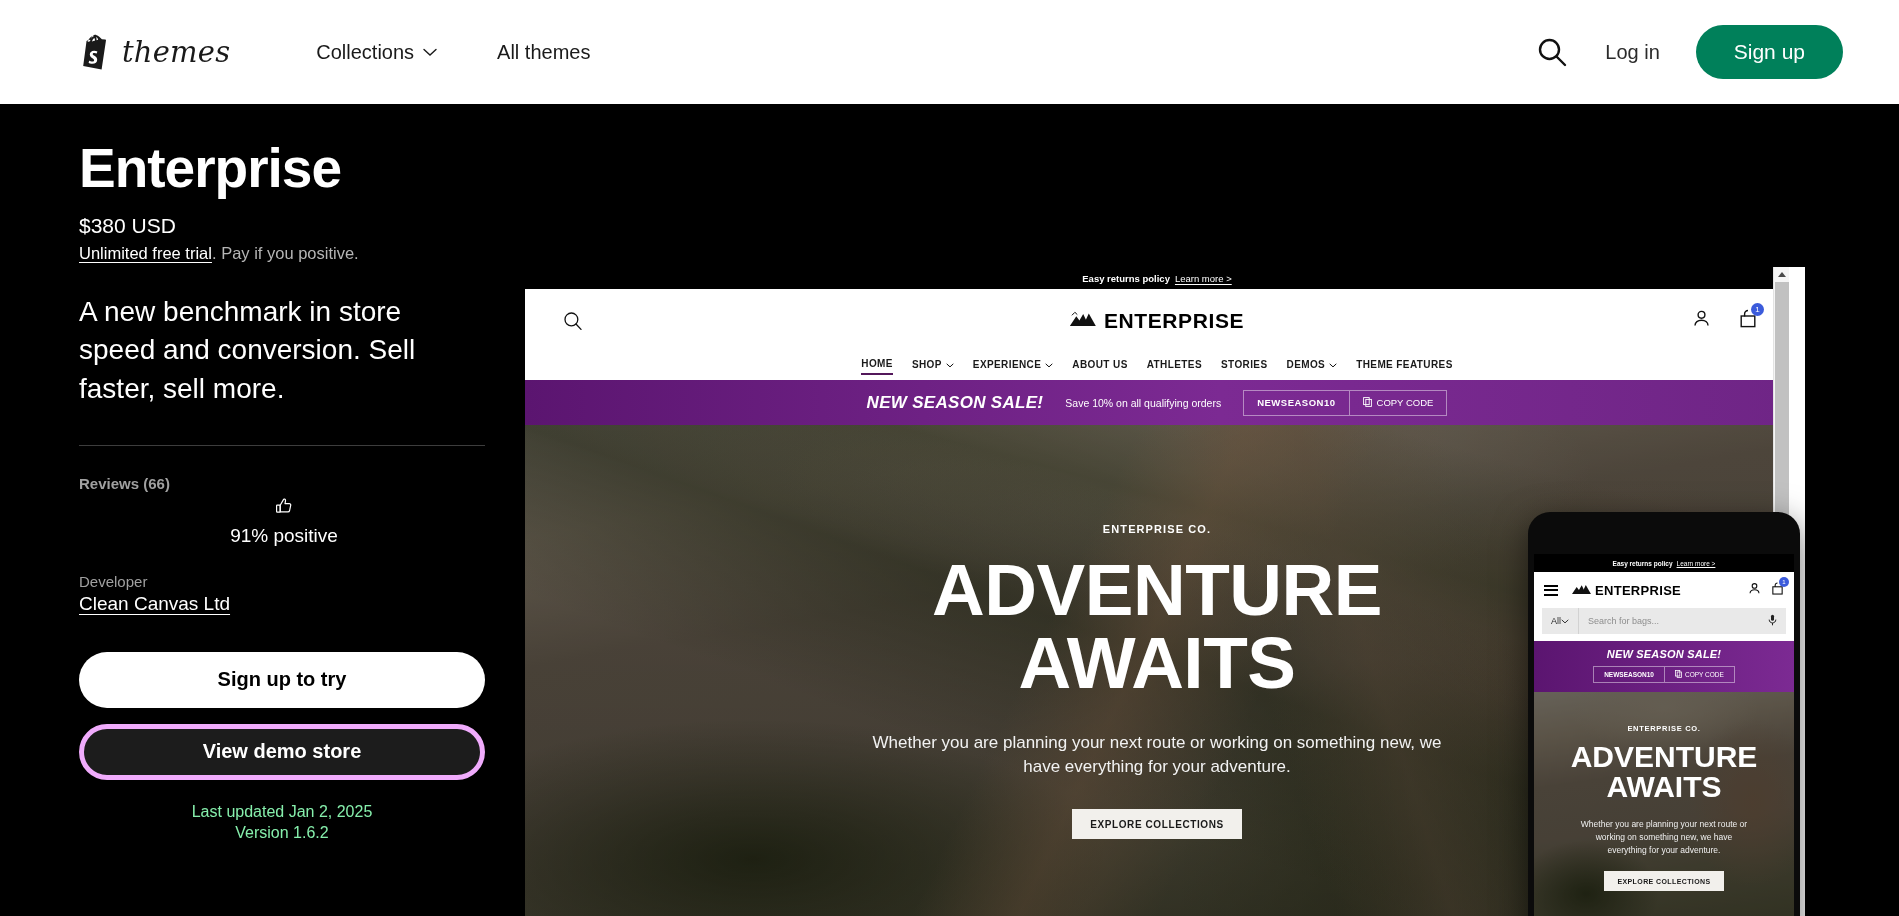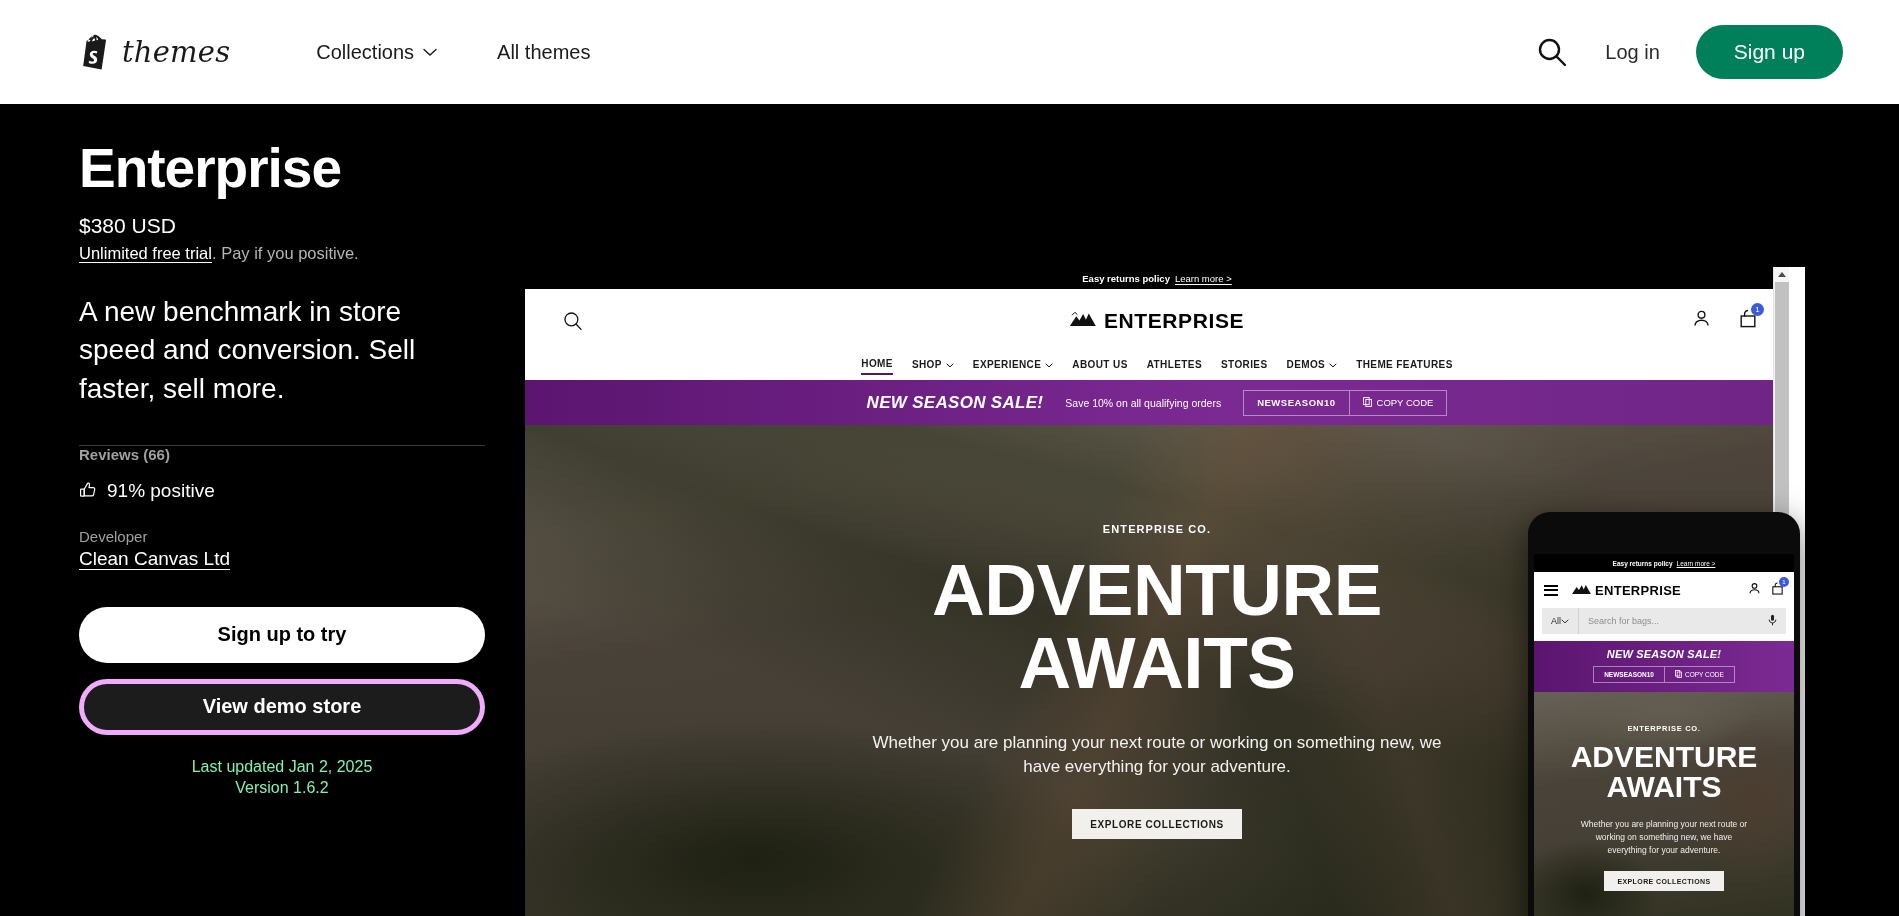--- a/index.html
+++ b/index.html
@@ -66,23 +66,23 @@
     text-underline-offset: 3px; cursor: pointer;
   }
   .tagline {
     margin-top: 30px; font-size: 28px; line-height: 1.38;
     color: #ffffff; width: 365px;
   }
   .divider {
     margin-top: 36px; width: 406px; height: 1px; background: #3d3d3d;
   }
   .meta-label {
-    font-size: 15px; color: #a0a0a0; font-weight: 700;
-  }
-  .rating-row { display: flex; align-items: center; gap: 9px; margin-top: 17px; }
+    margin-top: 29px; font-size: 15px; color: #a0a0a0; font-weight: 700;
+  }
+  .rating-row { display: flex; align-items: center; gap: 9px; margin-top: 5px; flex-direction: column; }
   .thumb-icon { display: block; }
   .rating-text { font-size: 19px; color: #fff; }
   .dev-label { margin-top: 26px; font-size: 15px; color: #a0a0a0; }
   .dev-name {
     margin-top: 3px; font-size: 19px; color: #fff;
     text-decoration: underline; text-underline-offset: 4px;
     display: inline-block; cursor: pointer;
   }
   .btn-primary {
     margin-top: 37px; width: 406px; height: 56px;

